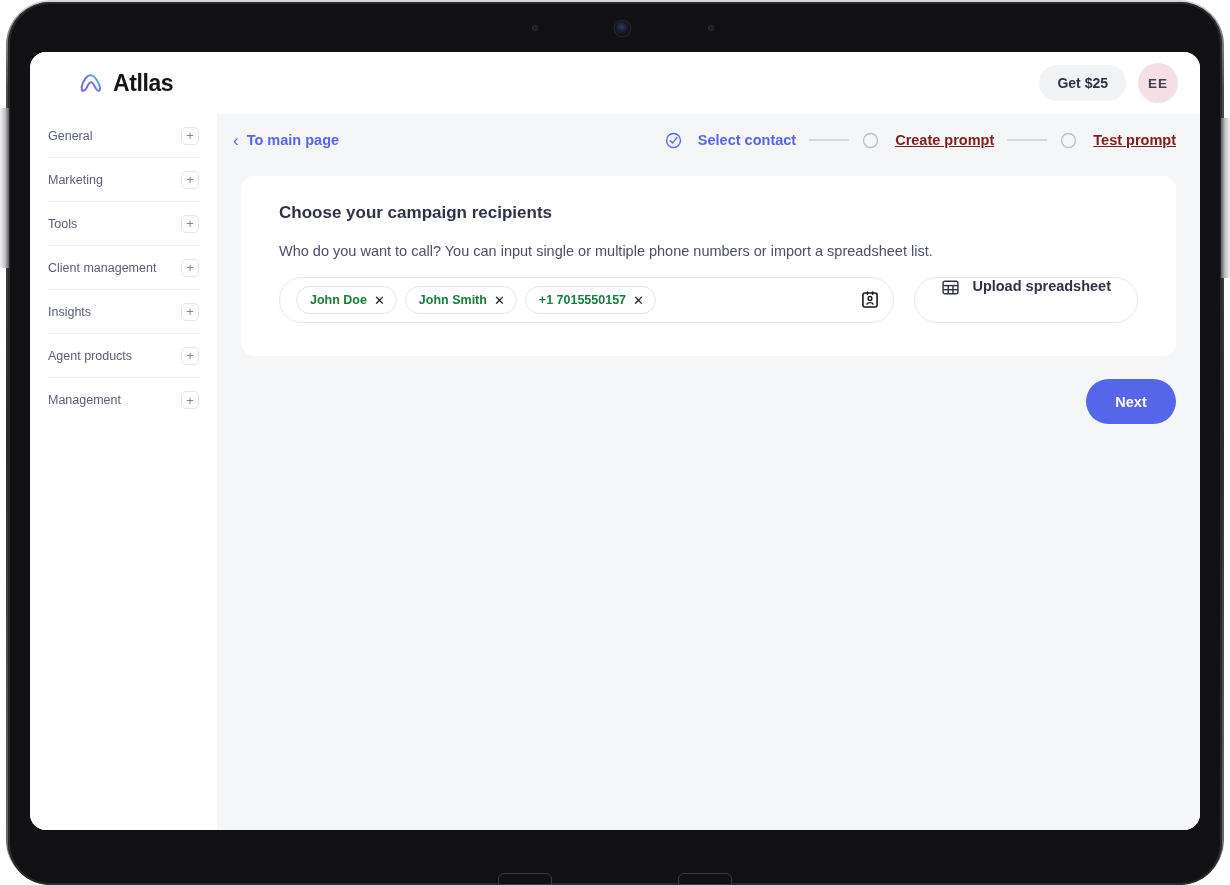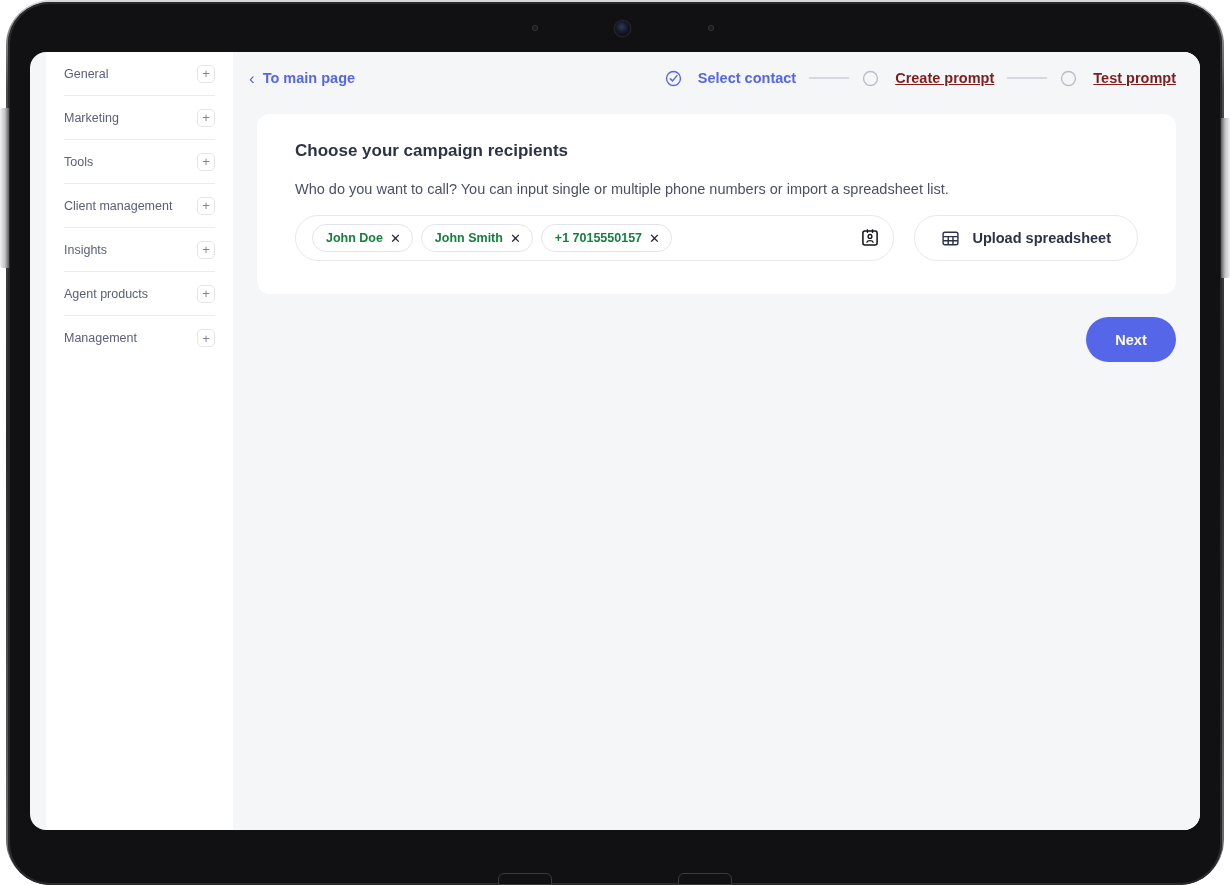--- a/index.html
+++ b/index.html
@@ -121,21 +121,21 @@
   #user-avatar {
     width: 40px; height: 40px; border-radius: 50%;
     background: #f6dfe4;
     display: flex; align-items: center; justify-content: center;
     font-size: 13.5px; font-weight: 700; color: #3b3f52;
     letter-spacing: 1px;
     cursor: pointer;
   }
 
   
-  #body-area { flex: 1; display: flex; min-height: 0; padding-left: 16px; }
+  #body-area { flex: 1; display: flex; min-height: 0; }
 
   
   #sidebar {
     width: 187px;
     background: #ffffff;
     padding: 0 0 0 0;
     flex-shrink: 0;
     overflow-y: auto;
   }
   .nav-item {
@@ -249,21 +249,21 @@
     width: 30px; height: 30px;
     display: flex; align-items: center; justify-content: center;
     cursor: pointer; flex-shrink: 0;
   }
 
   #upload-spreadsheet-button {
     height: 46px;
     border: 1px solid #e7e8ee;
     border-radius: 23px;
     background: #fff;
-    display: flex; align-items: center; gap: 12px;
+    display: flex; align-items: flex-start; gap: 12px;
     padding: 0 26px;
     cursor: pointer;
     flex-shrink: 0;
   }
   #upload-label {
     font-size: 14.5px; font-weight: 700; color: #2e3247;
     white-space: nowrap;
   }
 
   
@@ -293,20 +293,39 @@
   <div class="bezel-sensor" id="bezel-sensor-left"></div>
   <div class="bezel-sensor" id="bezel-sensor-right"></div>
 </div>
 <div class="hw-button" id="hw-button-left-volume"></div>
 <div class="hw-button" id="hw-button-right-power"></div>
 <div class="hw-button" id="hw-button-bottom-left"></div>
 <div class="hw-button" id="hw-button-bottom-right"></div>
 
 <div id="screen">
 
+  <div id="topbar">
+    <div id="brand-logo">
+      <svg id="brand-mark" viewBox="0 0 28 28">
+        <defs>
+          <linearGradient id="atllasGrad" x1="0" y1="1" x2="1" y2="0">
+            <stop offset="0%" stop-color="#7b5cf0"></stop>
+            <stop offset="55%" stop-color="#6a7bf0"></stop>
+            <stop offset="100%" stop-color="#46d9e8"></stop>
+          </linearGradient>
+        </defs>
+        <path d="M4.2 21.2 C3.2 17.5 6.2 9.5 10.6 6.6 C12.9 5.1 15.4 5.4 17.4 7.3 C21.1 10.8 24.6 18 23.6 21.3 C22.9 23.6 20.2 22.0 18.8 19.3 C17.4 16.5 16.2 13.2 14.0 13.2 C11.8 13.2 10.6 16.6 9.2 19.4 C7.8 22.2 4.9 23.6 4.2 21.2 Z" fill="none" stroke="url(#atllasGrad)" stroke-width="2.1" stroke-linecap="round" stroke-linejoin="round"></path>
+      </svg>
+      <span id="brand-name">Atllas</span>
+    </div>
+    <div id="topbar-right">
+      <button id="get-credit-button">Get $25</button>
+      <div id="user-avatar">EE</div>
+    </div>
+  </div>
 
   <div id="body-area">
 
     <div id="sidebar">
       <div class="nav-item">
         <span class="nav-label">General</span>
         <span class="nav-expand">+</span>
       </div>
       <div class="nav-item">
         <span class="nav-label">Marketing</span>

